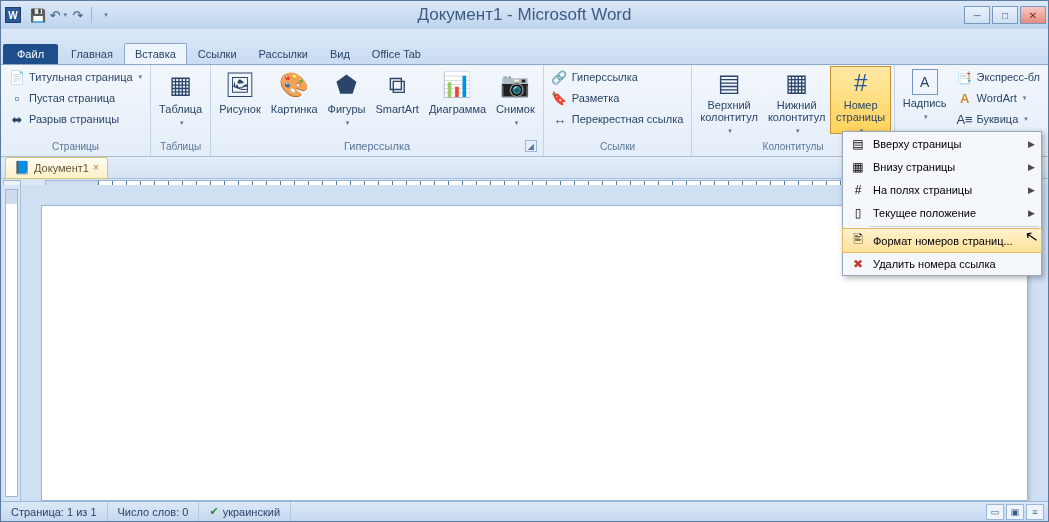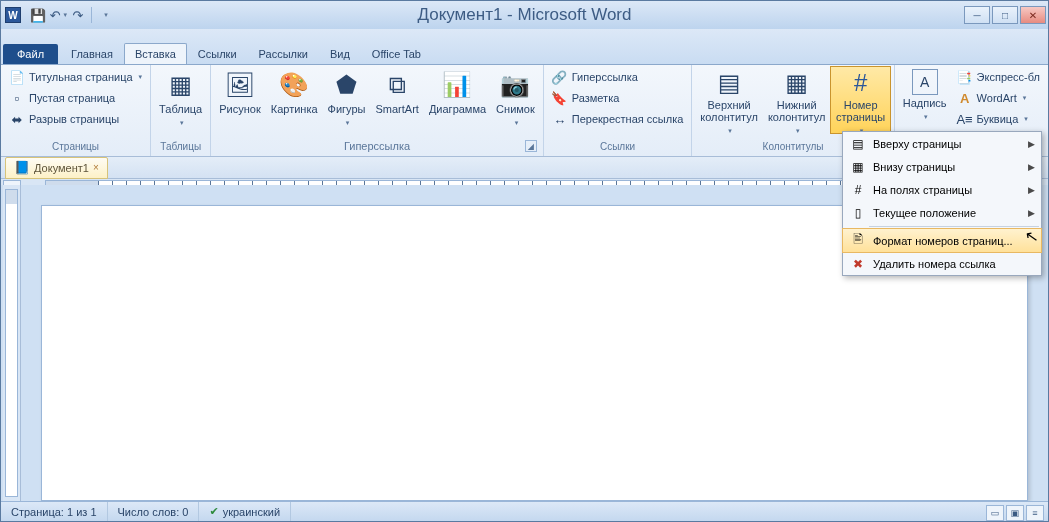--- a/index.html
+++ b/index.html
@@ -39,21 +39,21 @@
 .ruler{flex:1;height:16px;margin:0 18px 0 24px;background:#fff;border:1px solid #9ab6d8;position:relative;overflow:hidden}
 .ruler .shade{position:absolute;top:0;bottom:0;background:#cfdcec}
 .ruler .tick{position:absolute;top:0;width:1px;height:4px;background:#5a7699}
 .ruler .tickb{height:7px}
 .ruler .num{position:absolute;top:2px;font-size:9px;color:#3b5a82;transform:translateX(-50%)}
 .workspace{position:absolute;top:184px;bottom:20px;left:0;right:0;background:#cfe0f3;display:flex}
 .vruler{width:18px;background:#d9e6f5;border-right:1px solid #a8bdd8;margin-left:2px;position:relative}
 .vruler .inner{position:absolute;left:2px;right:2px;top:4px;bottom:4px;background:#fff;border:1px solid #9ab6d8}
 .vruler .shade{position:absolute;left:0;right:0;background:#cfdcec}
 .page{background:#fff;border:1px solid #9ab6d8;margin:20px 0 0 20px;flex:1;margin-right:20px;box-shadow:2px 2px 4px rgba(0,0,0,.15)}
-.statusbar{position:absolute;bottom:0;left:0;right:0;height:20px;background:linear-gradient(#dce8f7,#c4d8ef);border-top:1px solid #9ab6d8;display:flex;align-items:flex-end;color:#2a4569;font-size:11px}
+.statusbar{position:absolute;bottom:0;left:0;right:0;height:20px;background:linear-gradient(#dce8f7,#c4d8ef);border-top:1px solid #9ab6d8;display:flex;align-items:center;color:#2a4569;font-size:11px}
 .status-cell{padding:0 10px;border-right:1px solid #b2c8e1;height:100%;display:flex;align-items:center;gap:4px}
 .status-right{margin-left:auto;display:flex;align-items:center;gap:2px;padding-right:4px}
 .viewbtn{width:18px;height:16px;border:1px solid #9ab6d8;background:#eef4fb;font-size:9px;display:flex;align-items:center;justify-content:center;color:#3b5a82}
 .menu{position:absolute;top:130px;right:6px;width:200px;background:#f4f7fb;border:1px solid #99a8bd;box-shadow:2px 2px 6px rgba(0,0,0,.3);z-index:50}
 .menu-item{display:flex;align-items:center;height:23px;padding:0 6px;cursor:pointer;position:relative}
 .menu-item.hl{background:linear-gradient(#fff2cf,#ffe19a);outline:1px solid #e8b862}
 .menu-ico{width:18px;height:18px;display:flex;align-items:center;justify-content:center;font-size:12px;margin-right:6px}
 .menu-arrow{margin-left:auto;font-size:9px;color:#4a4a4a}
 .menu-sep{height:1px;background:#c6d2e1;margin:2px 2px 2px 26px}
 .cursor{position:absolute;top:226px;right:10px;font-size:16px;z-index:60;color:#000;pointer-events:none;transform:rotate(-10deg)}

